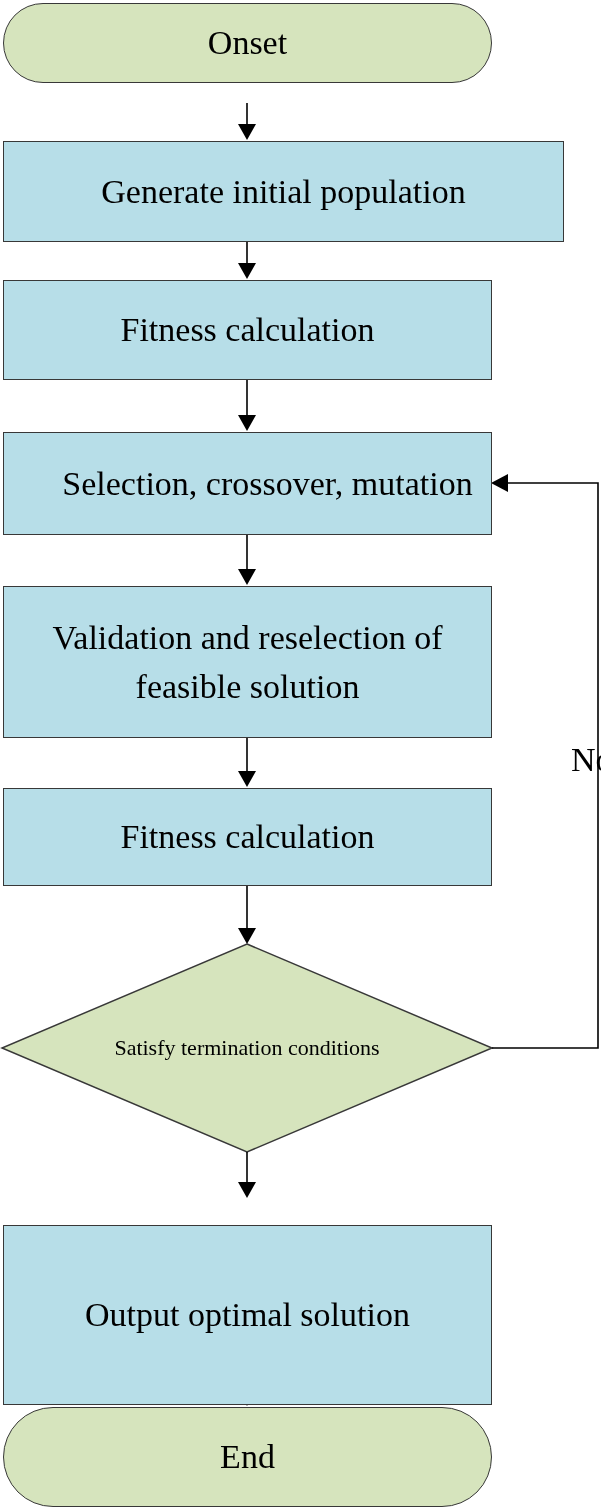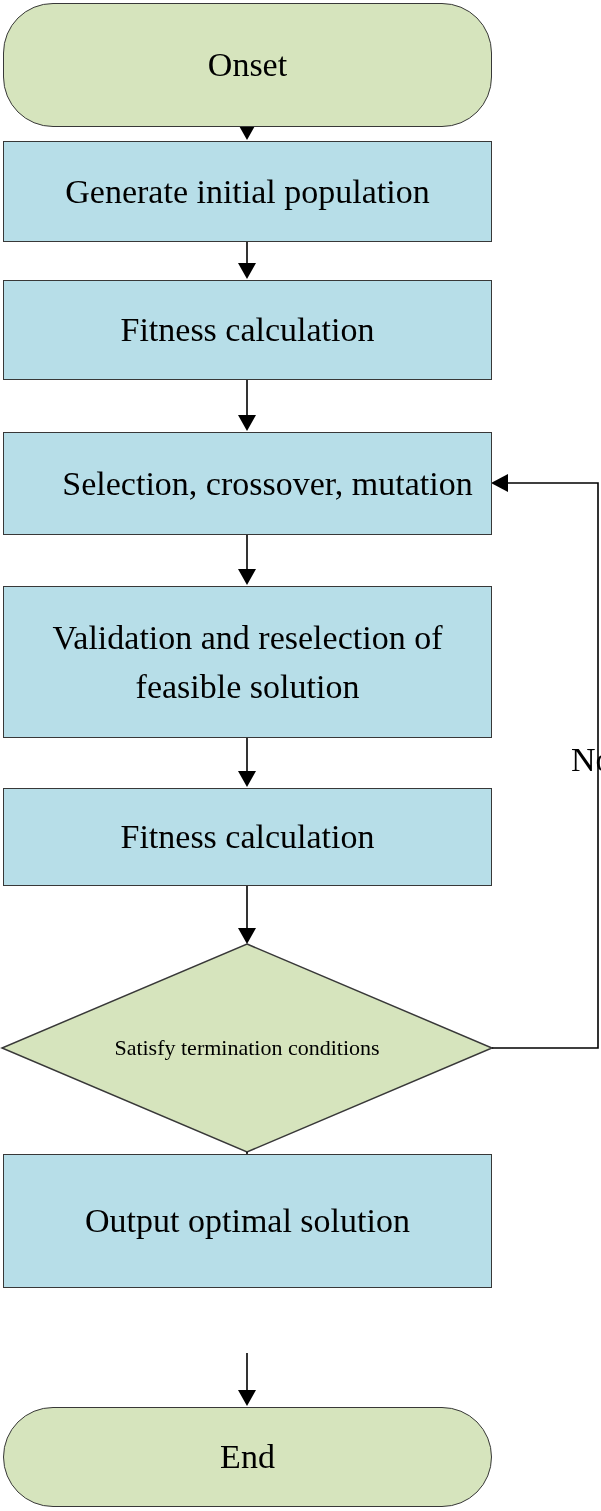--- a/index.html
+++ b/index.html
@@ -116,25 +116,25 @@
       <line class="edge-line" x1="247" y1="1353" x2="247" y2="1391"></line>
       <path class="edge-head" d="M238,1390 L256,1390 L247,1406 Z"></path>
     </g>
 
     <g>
       <path class="edge-line" d="M492,1048 L598,1048 L598,483 L508,483"></path>
       <path class="edge-head" d="M508,474 L508,492 L491,483 Z"></path>
     </g>
   </svg>
 
-  <div class="node terminal" style="left:3px;top:3px;width:489px;height:124px;">
+  <div class="node terminal" style="left:3px;top:3px;width:489px;height:80px;">
     <span>Onset</span>
   </div>
 
-  <div class="node process" style="left:3px;top:141px;width:489px;height:101px;">
+  <div class="node process" style="left:3px;top:141px;width:561px;height:101px;">
     <span>Generate initial population</span>
   </div>
 
   <div class="node process" style="left:3px;top:280px;width:489px;height:100px;">
     <span>Fitness calculation</span>
   </div>
 
   <div class="node process" style="left:3px;top:432px;width:489px;height:103px;padding-left:40px;">
     <span>Selection, crossover, mutation</span>
   </div>
@@ -144,21 +144,21 @@
   </div>
 
   <div class="node process" style="left:3px;top:788px;width:489px;height:98px;">
     <span>Fitness calculation</span>
   </div>
 
   <div class="decision-label" style="left:2px;top:944px;width:490px;height:208px;">
     <span>Satisfy termination conditions</span>
   </div>
 
-  <div class="node process" style="left:3px;top:1154px;width:489px;height:134px;">
+  <div class="node process" style="left:3px;top:1225px;width:489px;height:180px;">
     <span>Output optimal solution</span>
   </div>
 
   <div class="node terminal" style="left:3px;top:1407px;width:489px;height:100px;">
     <span>End</span>
   </div>
 
   <div class="edge-label" style="left:536px;top:743px;margin-left:35px;">No</div>
 
 </div>

